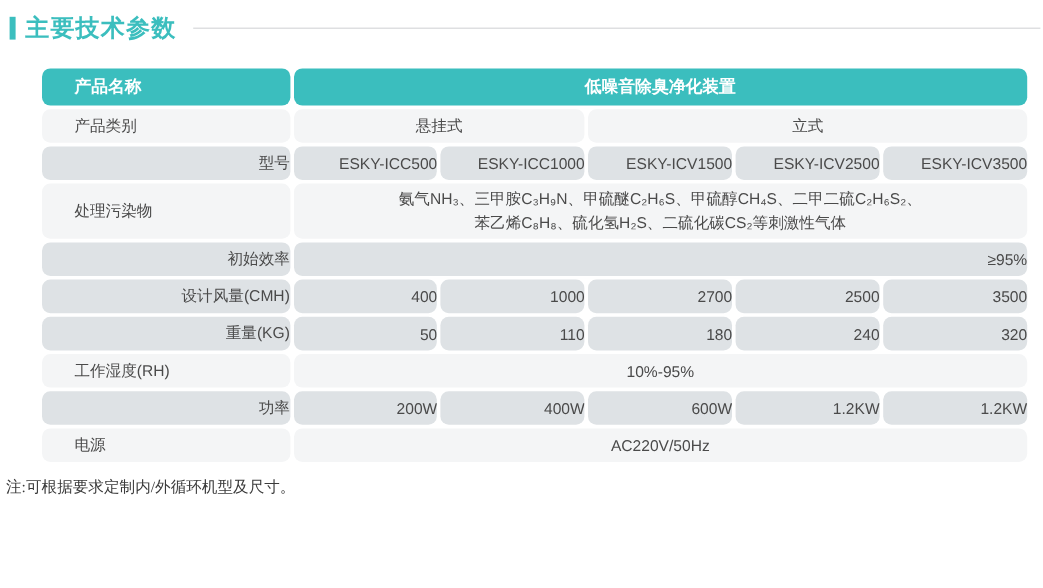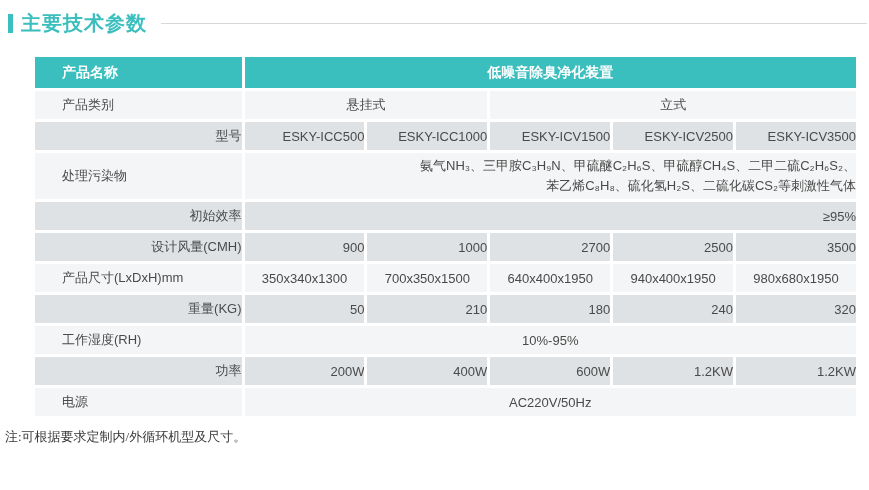--- a/index.html
+++ b/index.html
@@ -52,37 +52,38 @@
     margin: 20px 0 0 32px;
   }
   table.specs col.c-label { width: 205px; }
   table.specs col.c-val   { width: 119px; }
   table.specs th, table.specs td {
     padding: 0;
     font-size: 13px;
     text-align: center;
     vertical-align: middle;
     overflow: hidden;
+    border-radius: 7px;
   }
   table.specs thead th {
     background: var(--accent, #3bbebe);
     color: var(--header-text, #ffffff);
     font-size: 14px;
     font-weight: bold;
     height: 31px;
   }
   table.specs .label-cell {
     text-align: left;
     padding-left: 27px;
   }
   table.specs tbody tr td { height: 28px; margin-top: 40px; }
   table.specs tbody tr.light td { background: var(--row-light, #f4f5f6); }
   table.specs tbody tr.dark  td { background: var(--row-dark, #dee2e5); text-align: right; }
   table.specs tbody tr.tall td { height: 46px; }
-  table.specs td .cell-line { line-height: 20px; text-align: right; }
+  table.specs td .cell-line { line-height: 20px; }
   
   .footnote {
     margin: 9px 0 0 5px;
     font-size: 13px;
     color: var(--note-text, #3a3a3a);
     font-family: Liberation Serif, serif;
   }
 </style>
 </head>
 <body>
@@ -130,38 +131,30 @@
             <div class="cell-line">氨气NH₃、三甲胺C₃H₉N、甲硫醚C₂H₆S、甲硫醇CH₄S、二甲二硫C₂H₆S₂、</div>
             <div class="cell-line">苯乙烯C₈H₈、硫化氢H₂S、二硫化碳CS₂等刺激性气体</div>
           </td>
         </tr>
         <tr class="dark">
           <td class="label-cell">初始效率</td>
           <td colspan="5">≥95%</td>
         </tr>
         <tr class="dark">
           <td class="label-cell">设计风量(CMH)</td>
-          <td colspan="1">900</td>
+          <td colspan="1">400</td>
           <td colspan="1">1000</td>
           <td colspan="1">2700</td>
           <td colspan="1">2500</td>
           <td colspan="1">3500</td>
         </tr>
-        <tr class="light">
-          <td class="label-cell">产品尺寸(LxDxH)mm</td>
-          <td colspan="1">350x340x1300</td>
-          <td colspan="1">700x350x1500</td>
-          <td colspan="1">640x400x1950</td>
-          <td colspan="1">940x400x1950</td>
-          <td colspan="1">980x680x1950</td>
-        </tr>
         <tr class="dark">
           <td class="label-cell">重量(KG)</td>
           <td colspan="1">50</td>
-          <td colspan="1">210</td>
+          <td colspan="1">110</td>
           <td colspan="1">180</td>
           <td colspan="1">240</td>
           <td colspan="1">320</td>
         </tr>
         <tr class="light">
           <td class="label-cell">工作湿度(RH)</td>
           <td colspan="5">10%-95%</td>
         </tr>
         <tr class="dark">
           <td class="label-cell">功率</td>

